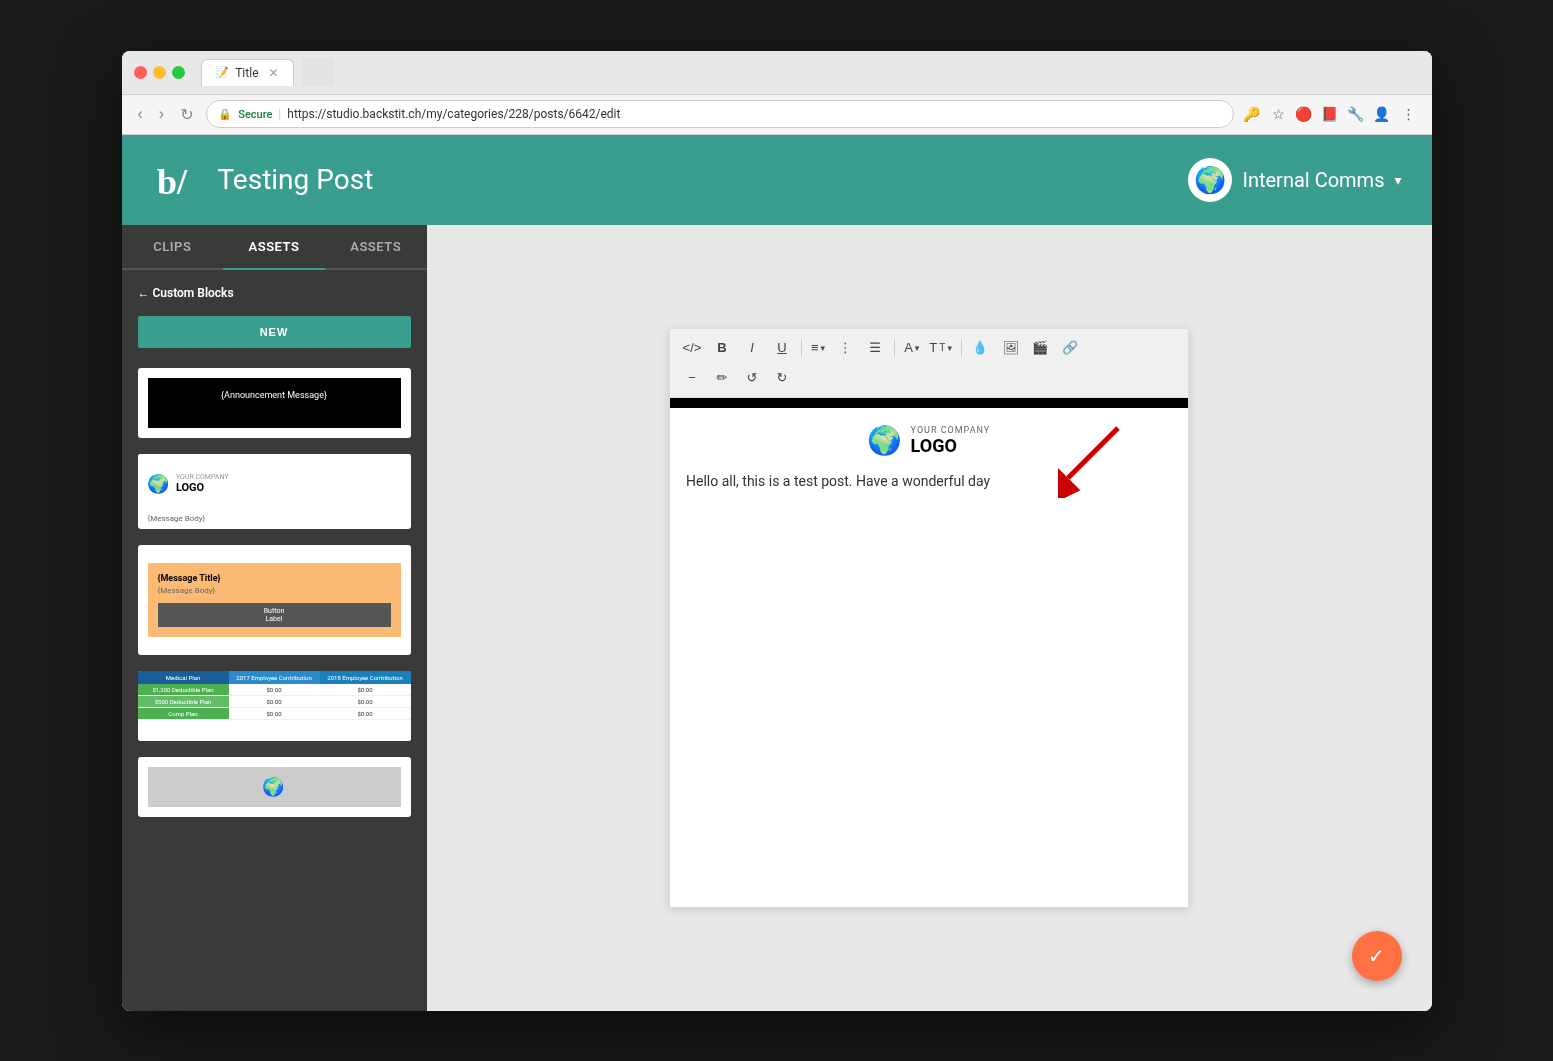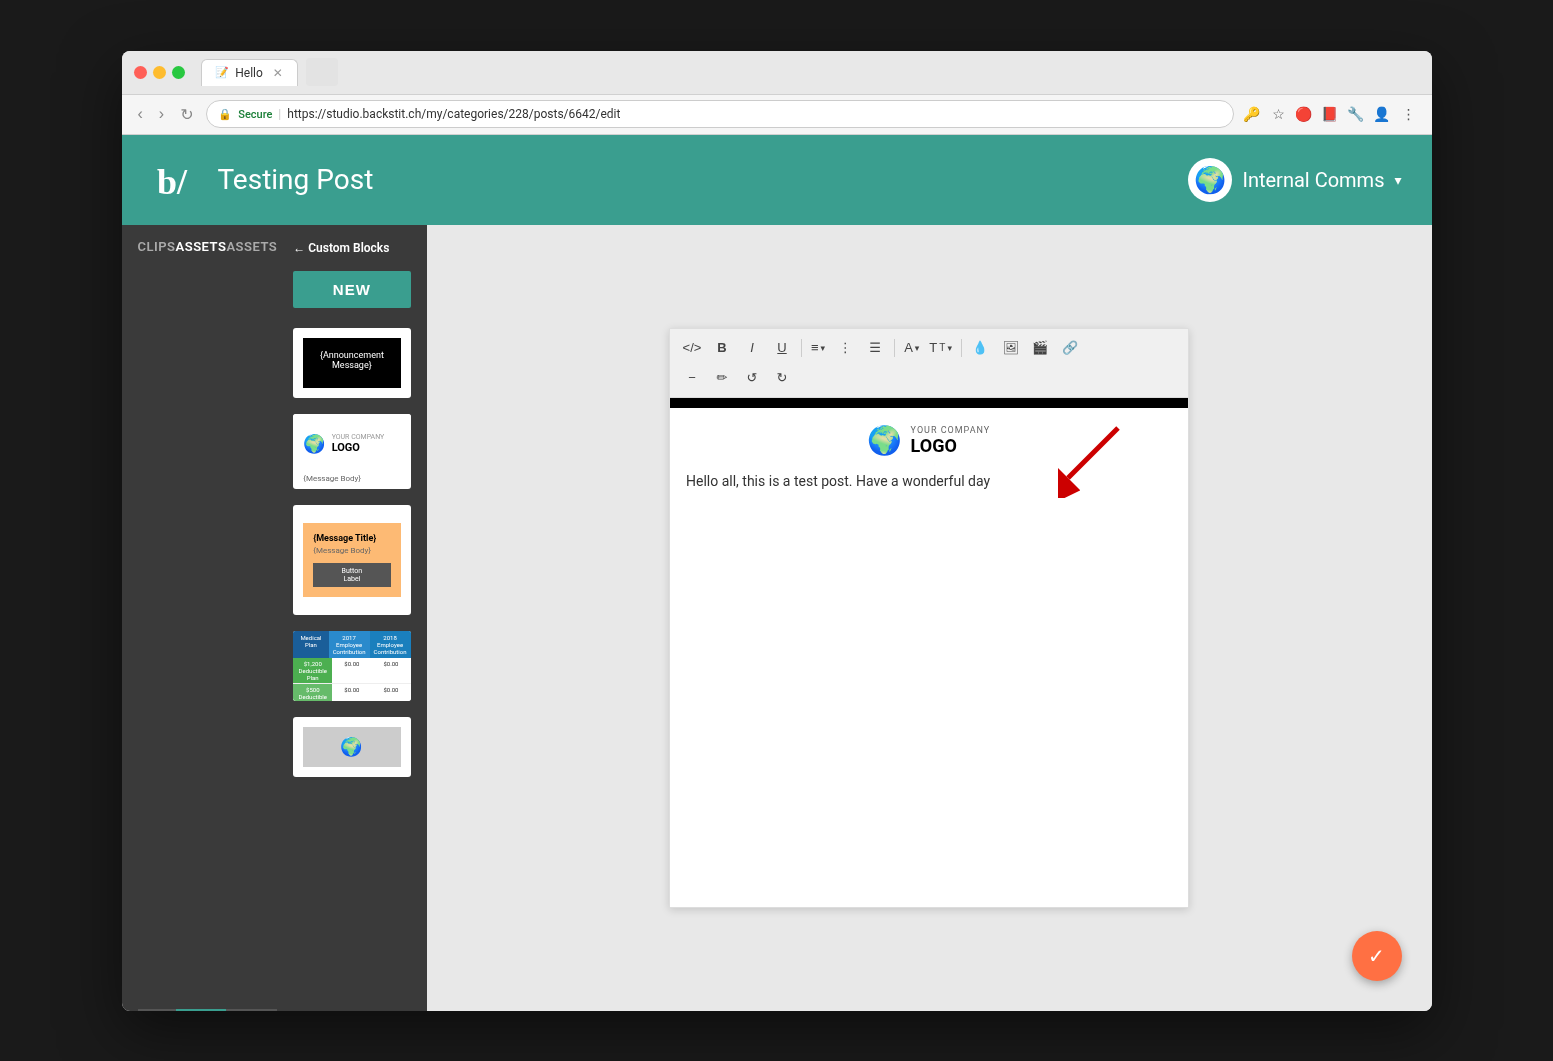--- a/index.html
+++ b/index.html
@@ -219,23 +219,22 @@
       flex: 1;
       display: flex;
       overflow: hidden;
     }
 
     
     .sidebar {
       width: 305px;
       background: #3a3a3a;
       display: flex;
-      flex-direction: row;
+      flex-direction: column;
       flex-shrink: 0;
-      padding-left: 16px;
     }
 
     .sidebar-tabs {
       display: flex;
       border-bottom: 2px solid #555;
     }
 
     .sidebar-tab {
       flex: 1;
       padding: 14px 0;
@@ -268,21 +267,21 @@
       font-weight: 600;
       margin-bottom: 16px;
       cursor: pointer;
     }
 
     .new-btn {
       background: #3a9e8f;
       color: white;
       border: none;
       padding: 10px 24px;
-      font-size: 15px;
+      font-size: 11px;
       font-weight: 600;
       letter-spacing: 1px;
       cursor: pointer;
       border-radius: 2px;
       display: block;
       width: 100%;
       margin-bottom: 20px;
     }
 
     
@@ -572,21 +571,21 @@
 
   <div class="title-bar">
     <div class="traffic-lights">
       <div class="traffic-light close"></div>
       <div class="traffic-light minimize"></div>
       <div class="traffic-light maximize"></div>
     </div>
     <div class="tab-bar">
       <div class="tab">
         <span class="tab-icon">📝</span>
-        <span>Hello</span>
+        <span>Title</span>
         <span class="tab-close">✕</span>
       </div>
       <div class="tab-spacer"></div>
     </div>
   </div>
 
   <div class="address-bar">
     <button class="nav-btn">‹</button>
     <button class="nav-btn">›</button>
     <button class="nav-btn">↻</button>

